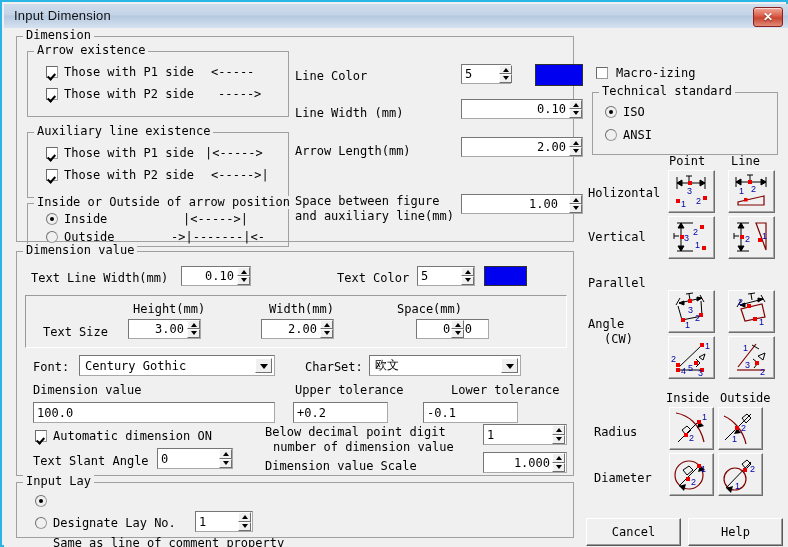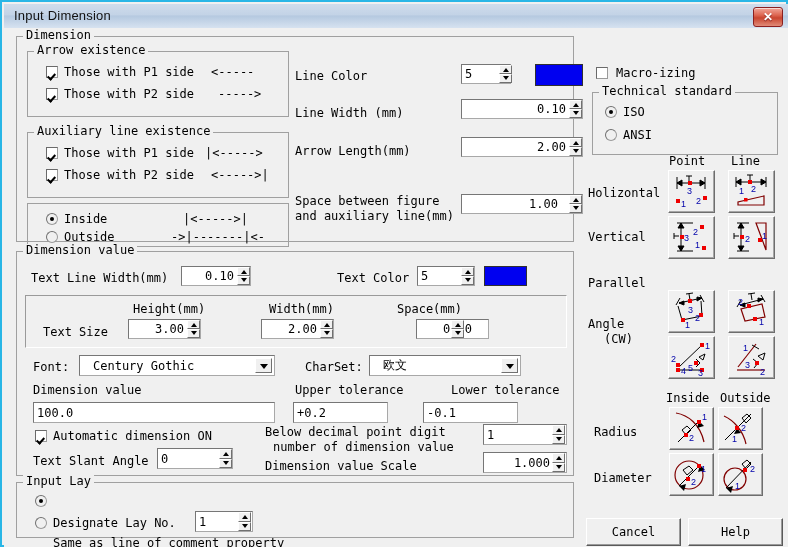--- a/index.html
+++ b/index.html
@@ -49,21 +49,21 @@
             border-bottom-color:#707070;position:relative;}
   .spin div::after{content:"";position:absolute;left:50%;transform:translateX(-50%);
             border-left:3px solid transparent;border-right:3px solid transparent;}
   .spin div.up::after{top:2px;border-bottom:4px solid #000;}
   .spin div.dn::after{bottom:2px;border-top:4px solid #000;}
 
   .swatch{position:absolute;box-sizing:border-box;border:1px solid #303030;}
 
   .combo{position:absolute;box-sizing:border-box;background:#fff;
          border:1px solid #a8a8a8;border-top-color:#767676;border-left-color:#767676;
-         font-size:12px;display:flex;align-items:center;padding-left:13px;overflow:hidden;white-space:nowrap;}
+         font-size:12px;display:flex;align-items:center;padding-left:5px;overflow:hidden;white-space:nowrap;}
   .combo .arrow{position:absolute;right:2px;top:2px;bottom:2px;width:15px;background:#f0f0f0;
          border:1px solid #fff;border-right-color:#707070;border-bottom-color:#707070;}
   .combo .arrow::after{content:"";position:absolute;left:50%;top:50%;margin-left:-4px;margin-top:-2px;
          border-left:4px solid transparent;border-right:4px solid transparent;border-top:5px solid #000;}
 
   .btn{position:absolute;box-sizing:border-box;background:#f0f0f0;
        border:1px solid #fff;border-right-color:#5a5a5a;border-bottom-color:#5a5a5a;
        box-shadow:inset -1px -1px 0 #9a9a9a;
        font-size:12px;display:flex;align-items:center;justify-content:center;color:#000;}
 
@@ -106,20 +106,21 @@
         <div class="legend">Auxiliary line existence</div>
         <div class="cb on" style="left:18px;top:14px;"></div>
         <div class="lbl" style="left:36px;top:13px;">Those with P1 side</div>
         <div class="lbl" style="left:177px;top:13px;">|&lt;-----&gt;</div>
         <div class="cb on" style="left:18px;top:36px;"></div>
         <div class="lbl" style="left:36px;top:35px;">Those with P2 side</div>
         <div class="lbl" style="left:183px;top:35px;">&lt;-----&gt;|</div>
       </div>
 
       <div class="grp" style="left:10px;top:166px;width:262px;height:44px;">
+        <div class="legend">Inside or Outside of arrow position</div>
         <div class="rb on" style="left:18px;top:9px;"></div>
         <div class="lbl" style="left:36px;top:8px;">Inside</div>
         <div class="lbl" style="left:155px;top:8px;">|&lt;-----&gt;|</div>
         <div class="rb" style="left:18px;top:27px;"></div>
         <div class="lbl" style="left:36px;top:26px;">Outside</div>
         <div class="lbl" style="left:143px;top:26px;">-&gt;|-------|&lt;-</div>
       </div>
 
       <div class="lbl" style="left:278px;top:32px;">Line Color</div>
       <div class="fld" style="left:444px;top:27px;width:50px;height:20px;">5</div>

